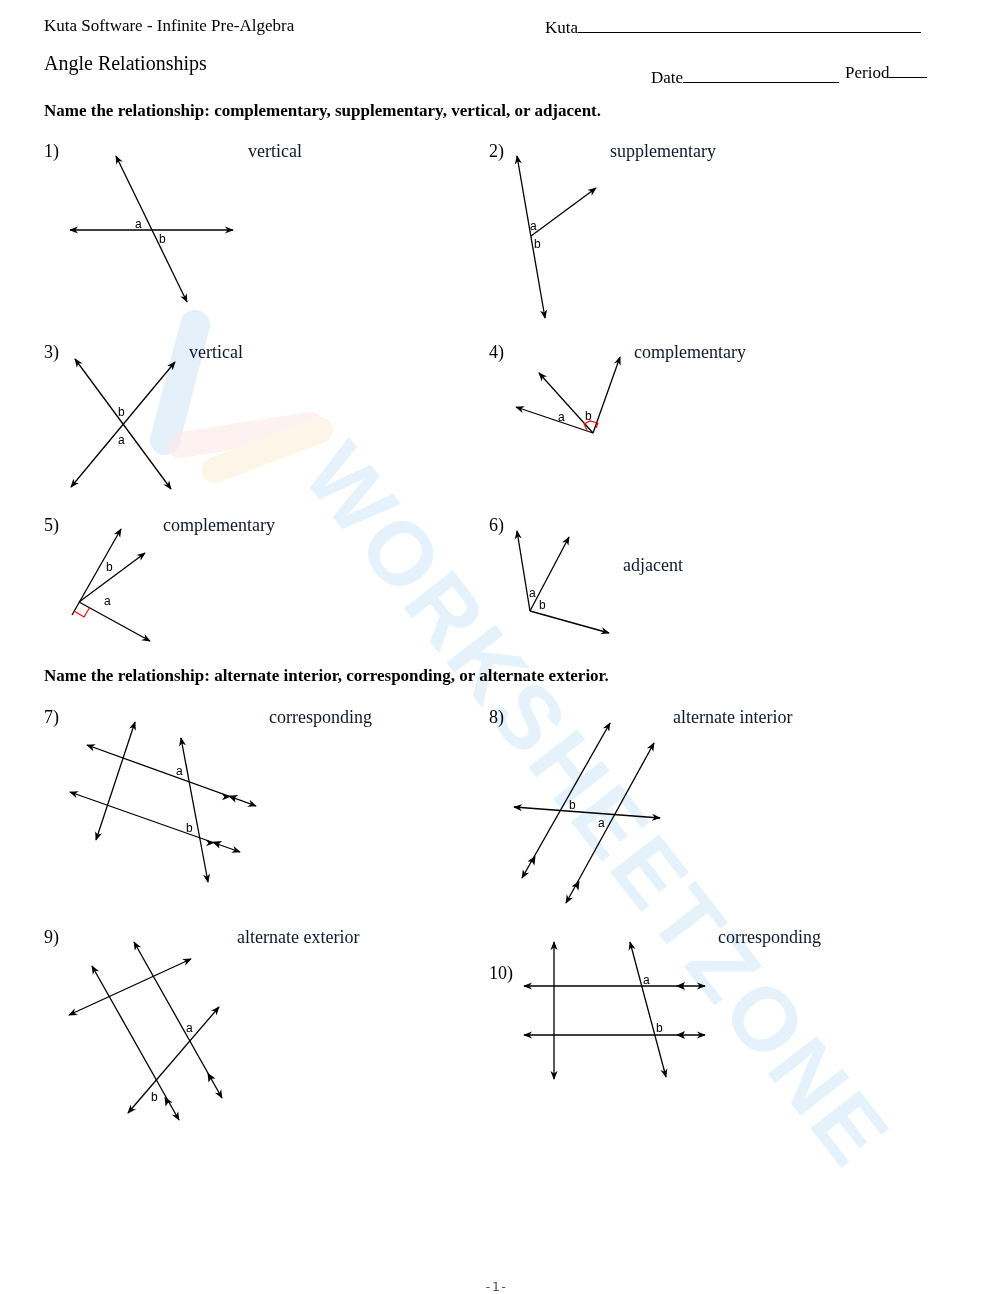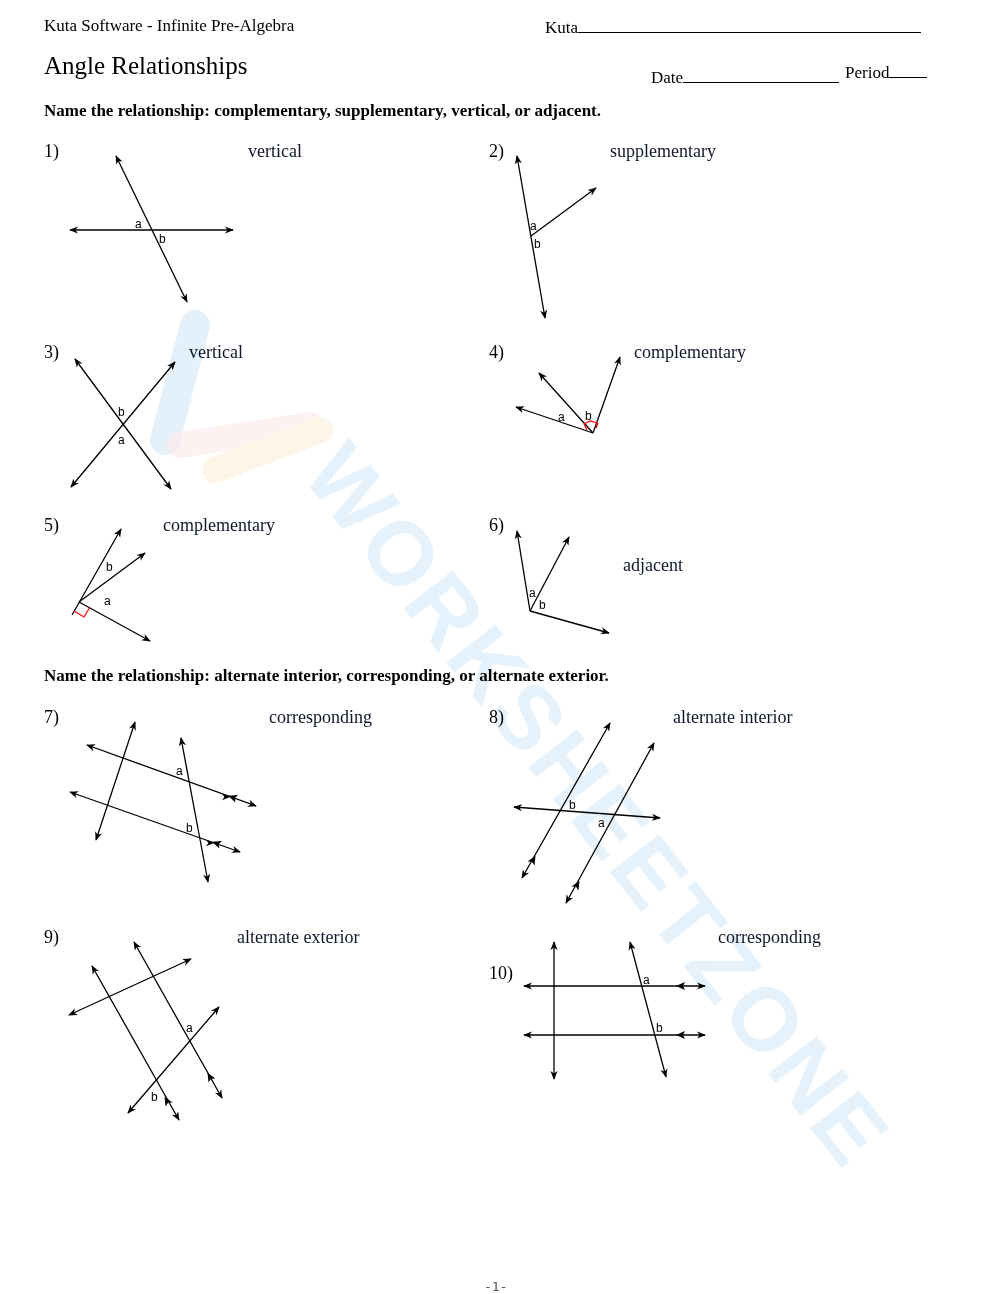--- a/index.html
+++ b/index.html
@@ -1,20 +1,20 @@
 <!DOCTYPE html>
 <html><head>
 <meta charset="utf-8">
 <style>
   html, body { margin: 0; padding: 0; background: #ffffff; }
   body { width: 1000px; height: 1294px; position: relative; overflow: hidden;
          font-family: "Liberation Serif", "DejaVu Serif", serif; color: #000; }
   .abs { position: absolute; white-space: nowrap; }
   .hdr-small { font-size: 17px; }
-  .title { font-size: 25px; }
+  .title { font-size: 20px; }
   .instr { font-size: 17px; font-weight: bold; }
   .num { font-size: 18px; }
   .ans { font-size: 18px; color: #0f172a; }
   .pagenum { font-size: 13px; color: #555; font-family: "DejaVu Sans Mono", monospace; }
   .line { display: inline-block; border-bottom: 1px solid #000; height: 16px; vertical-align: baseline; }
   svg.diagram { position: absolute; left: 0; top: 0; width: 1000px; height: 1294px; pointer-events: none; }
   svg.wm { position: absolute; left: 0; top: 0; width: 1000px; height: 1294px; pointer-events: none; }
   .lbl { font-family: "Liberation Sans", "DejaVu Sans", sans-serif; font-size: 12px; fill: #000; }
 </style>
 </head>

